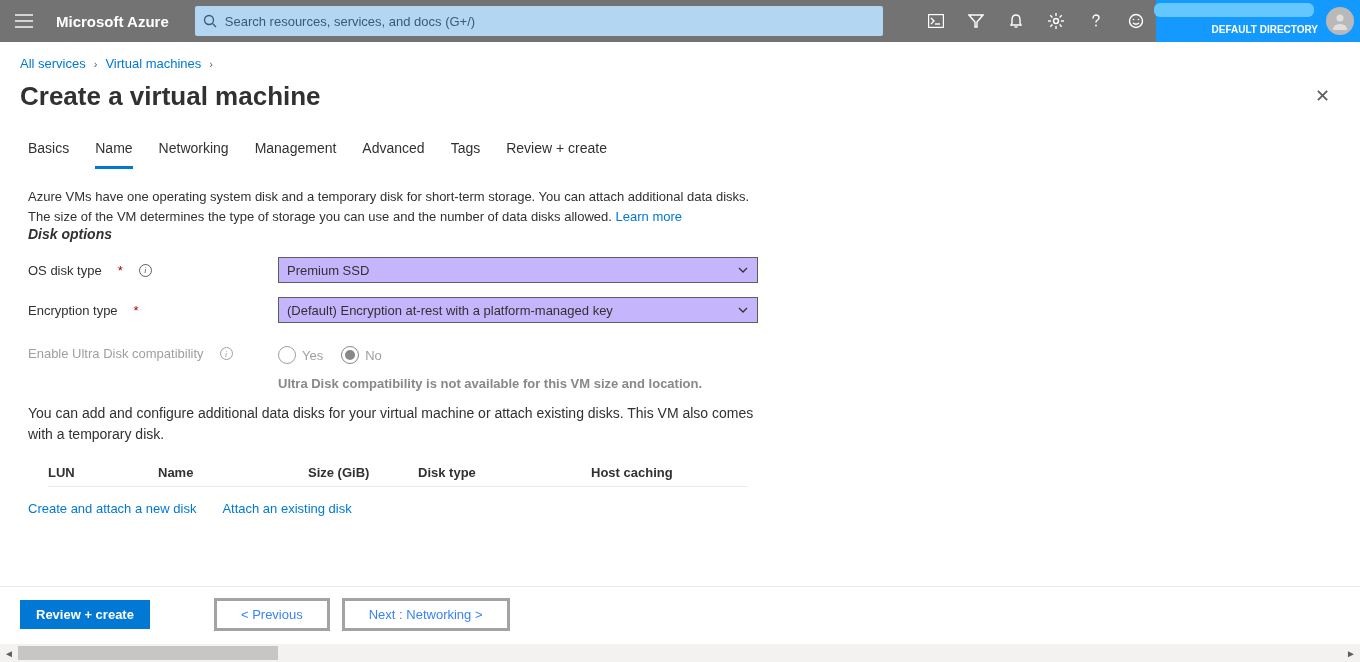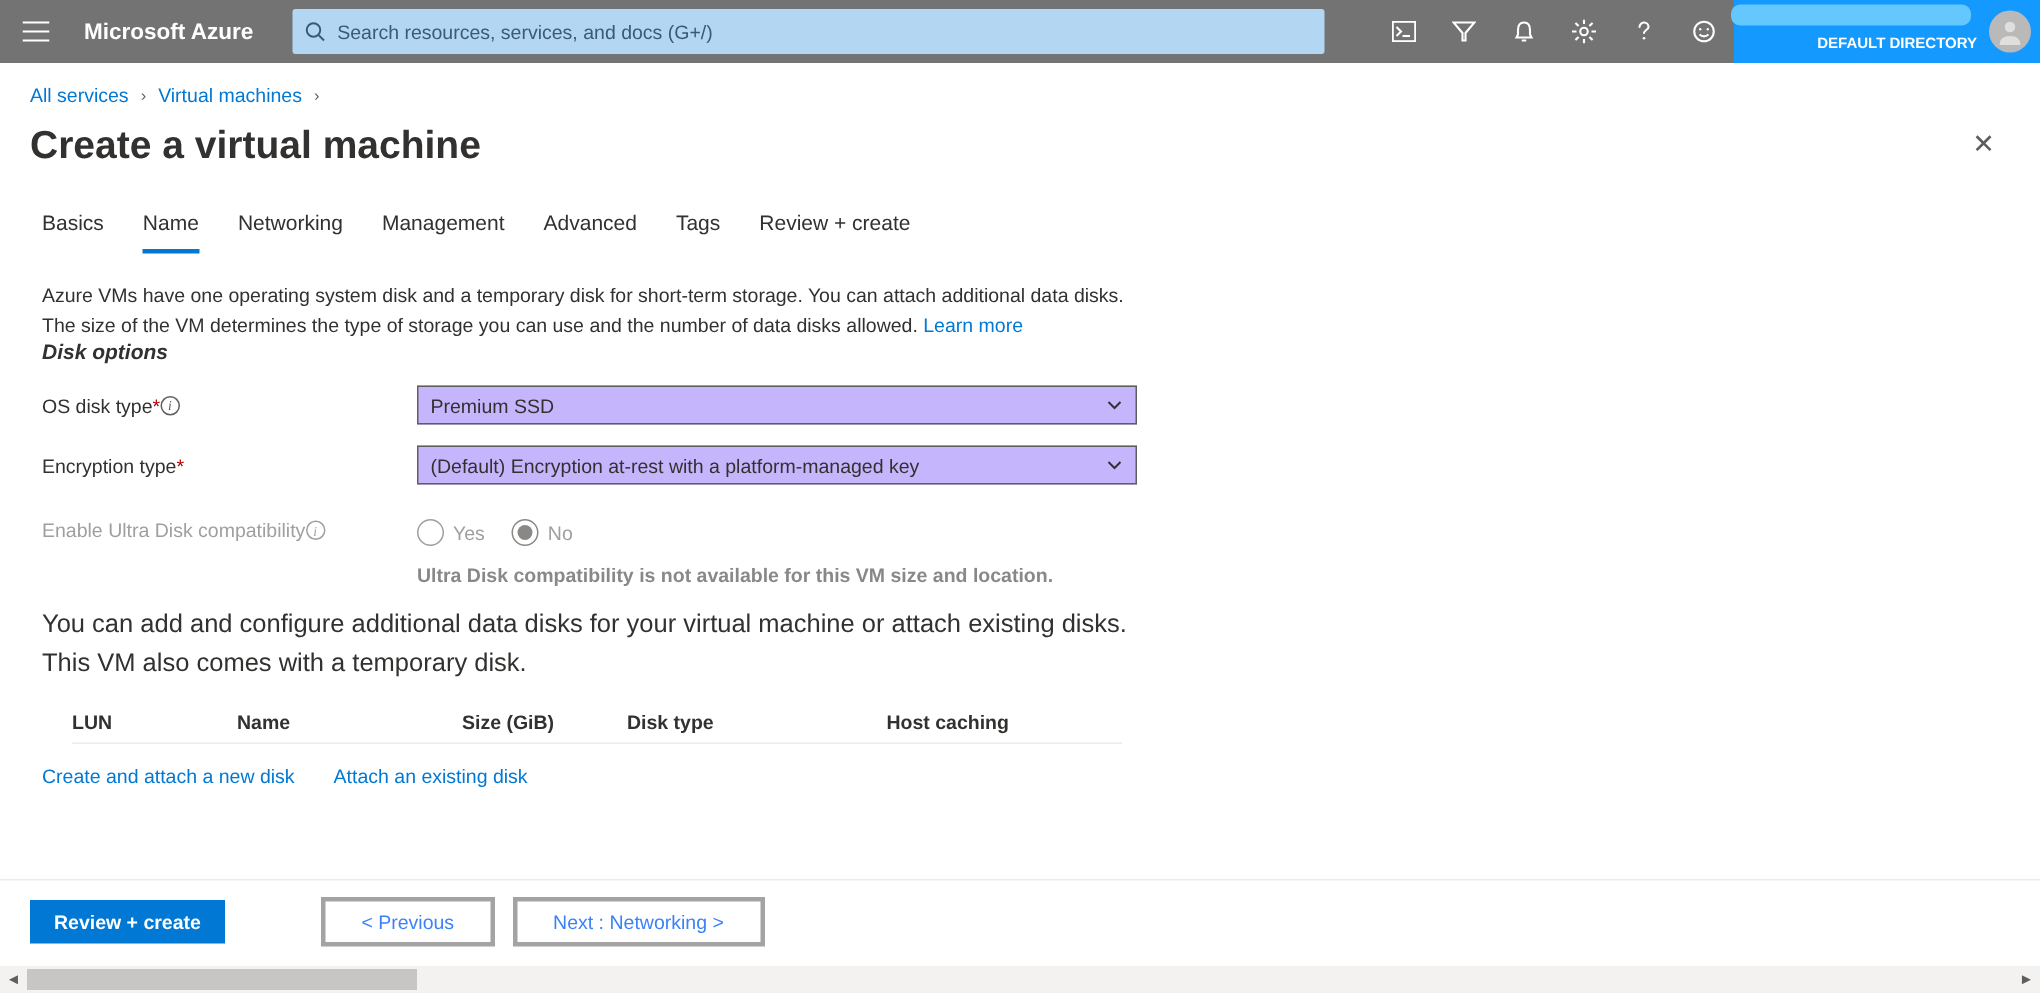--- a/index.html
+++ b/index.html
@@ -44,39 +44,39 @@
 
     
     .desc { font-size: 13px; color: #323130; line-height: 1.5; max-width: 780px; }
     .desc a { color: #0078d4; text-decoration: none; }
 
     
     .sect { font-size: 14px; font-weight: 600; color: #323130; margin-bottom: 14px; font-style: italic; }
 
     
     .row { display: flex; align-items: center; min-height: 28px; margin-bottom: 12px; }
-    .row-label { width: 250px; font-size: 13px; color: #323130; display: flex; align-items: center; gap: 0; }
+    .row-label { width: 250px; font-size: 13px; color: #323130; display: flex; align-items: center; gap: 16px; }
     .row-label.disabled { color: #a19f9d; }
     .req { color: #a80000; }
     .info-circ { width: 13px; height: 13px; border: 1px solid #605e5c; border-radius: 50%; display: inline-flex; align-items: center; justify-content: center; font-size: 9px; color: #605e5c; font-style: italic; font-family: Georgia, serif; }
     .info-circ.disabled { border-color:#a19f9d; color:#a19f9d; }
     .row-control { width: 480px; }
     .select { width: 100%; height: 26px; border: 1px solid #605e5c; display: flex; align-items: center; padding: 0 8px; font-size: 13px; color: #323130; cursor: pointer; background:#c4b5fd; position:relative; }
     .select .caret { margin-left: auto; }
 
     .radio-set { display: flex; align-items: center; gap: 18px; }
     .radio { display: flex; align-items: center; gap: 6px; font-size: 13px; }
     .rcircle { width: 18px; height: 18px; border: 1px solid #a19f9d; border-radius: 50%; display:flex; align-items:center; justify-content:center; }
     .rcircle.sel { border: 1px solid #8a8886; }
     .rdot { width: 10px; height: 10px; background: #8a8886; border-radius:50%; }
     .radio.disabled { color: #a19f9d; }
     .hint { font-size: 13px; color: #8a8886; font-weight:600; margin-top: 12px; }
 
     
-    .dd-para { font-size: 17px; color:#323130; max-width:740px; line-height:1.5; margin-bottom:14px; }
+    .dd-para { font-size: 14px; color:#323130; max-width:740px; line-height:1.5; margin-bottom:14px; }
     .dtable-head { display:flex; font-size:13px; font-weight:600; color:#323130; border-bottom:1px solid #edebe9; padding:6px 0; margin-left:20px; max-width:700px; }
     .c-lun{width:110px;} .c-name{width:150px;} .c-size{width:110px;} .c-type{width:173px;} .c-cache{width:150px;}
     .links { margin-top:14px; font-size:13px; display:flex; gap:26px; }
     .links a{ color:#0078d4; text-decoration:none; cursor:pointer; }
 
     
     .footer { position: absolute; left: 0; right: 0; bottom: 20px; height: 56px; border-top: 1px solid #edebe9; background:#fff; display:flex; align-items:center; padding: 0 20px; gap:12px; }
     .btn-primary { background:#0078d4; color:#fff; border:none; font-size:13px; font-weight:600; padding: 7px 16px; cursor:pointer; }
     .btn { background:#fff; border:3px solid #a3a3a3; font-size:13px; padding:6px 24px; cursor:pointer; color:#3b82f6; }
 

